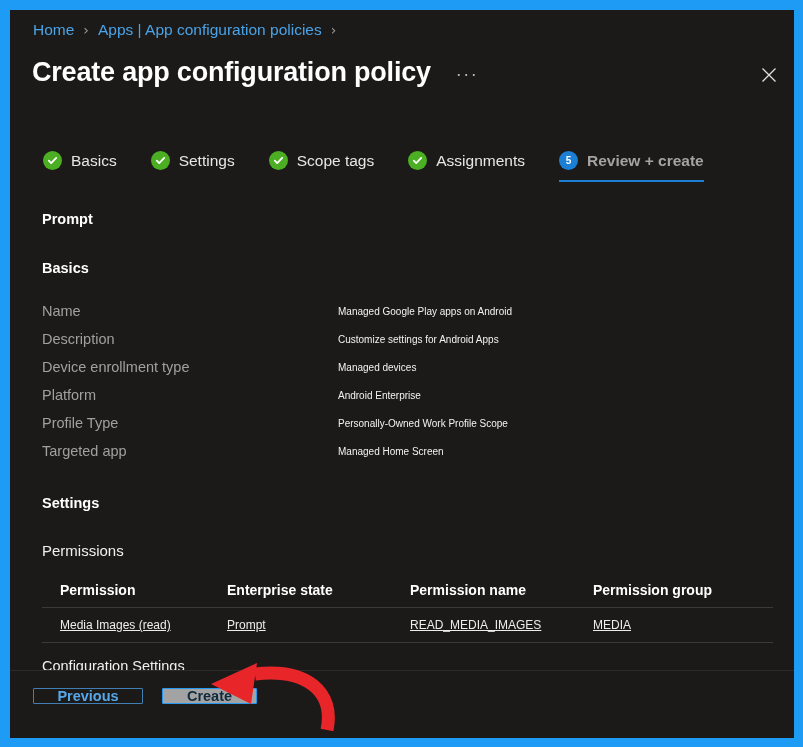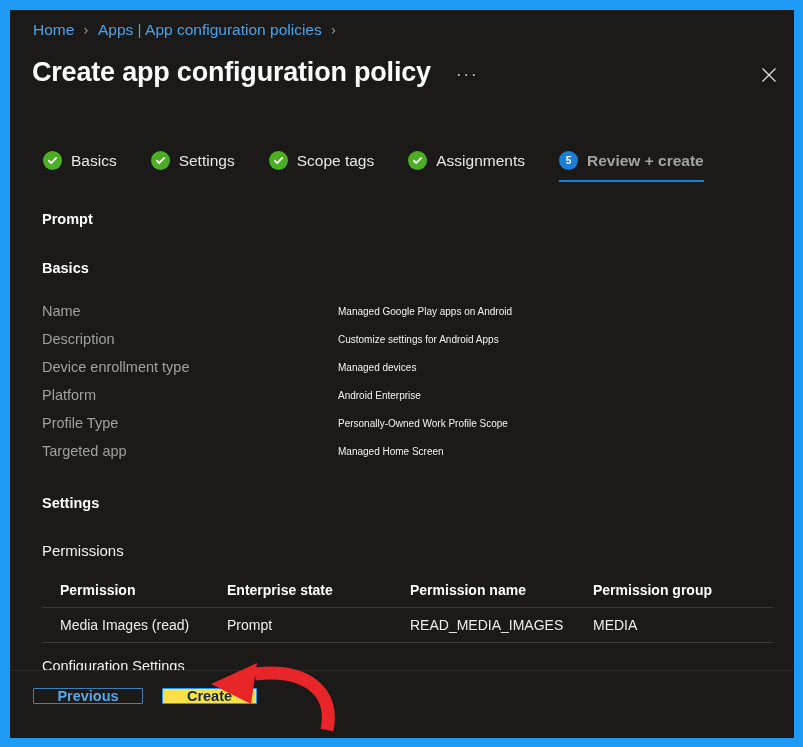--- a/index.html
+++ b/index.html
@@ -213,24 +213,25 @@
     width: 731px;
   }
   .prow {
     display: flex;
     align-items: center;
     height: 34px;
   }
   .prow.head { font-weight: bold; color: #ffffff; font-size: 14px; }
   .prow.body {
     color: #ededed;
-    font-size: 14px;
+    font-size: 12px;
     height: 36px;
     border-top: 1px solid #3b3a39;
     border-bottom: 1px solid #3b3a39;
+    text-decoration: underline;
   }
   .pc { padding-right: 21px; }
   .pc.c1 { width: 185px; flex: 0 0 185px; padding-left: 18px; }
   .pc.c2 { width: 183px; flex: 0 0 183px; }
   .pc.c3 { width: 183px; flex: 0 0 183px; }
   .pc.c4 { flex: 1 1 auto; }
 
   .h-config {
     position: absolute;
     left: 32px;
@@ -275,21 +276,21 @@
   #btn-previous {
     left: 23px;
     width: 110px;
     background: transparent;
     border: 1px solid #3f7fb5;
     color: #56a8e8;
   }
   #btn-create {
     left: 152px;
     width: 95px;
-    background: #fde047;
+    background: #a3a3a3;
     border: 1px solid #2599f0;
     color: #102a3d;
   }
 </style>
 </head>
 <body>
 
 <div id="frame">
   <div id="panel">
 

